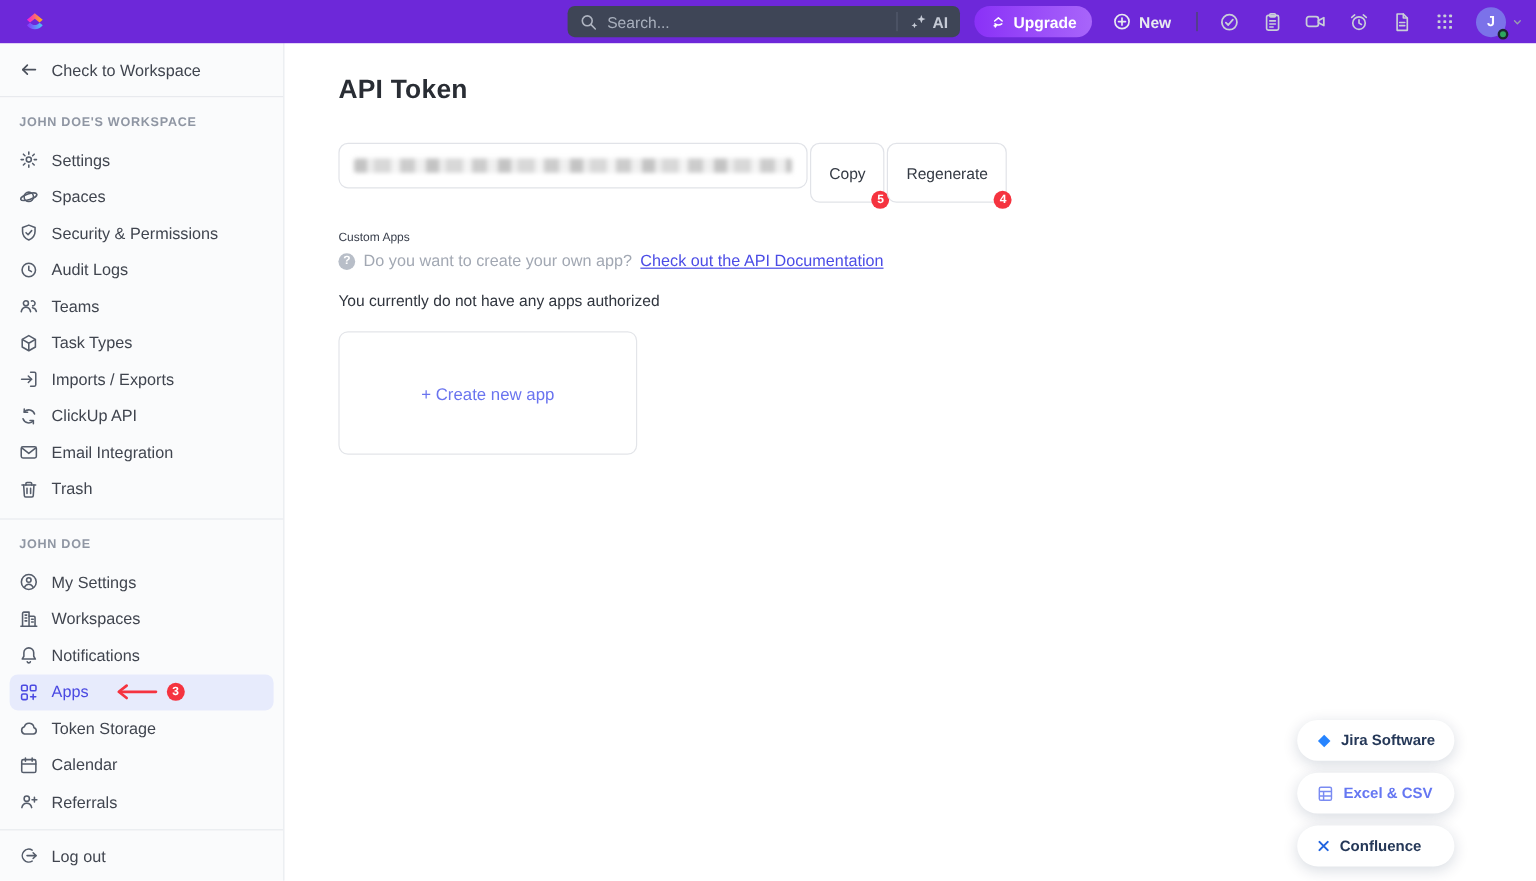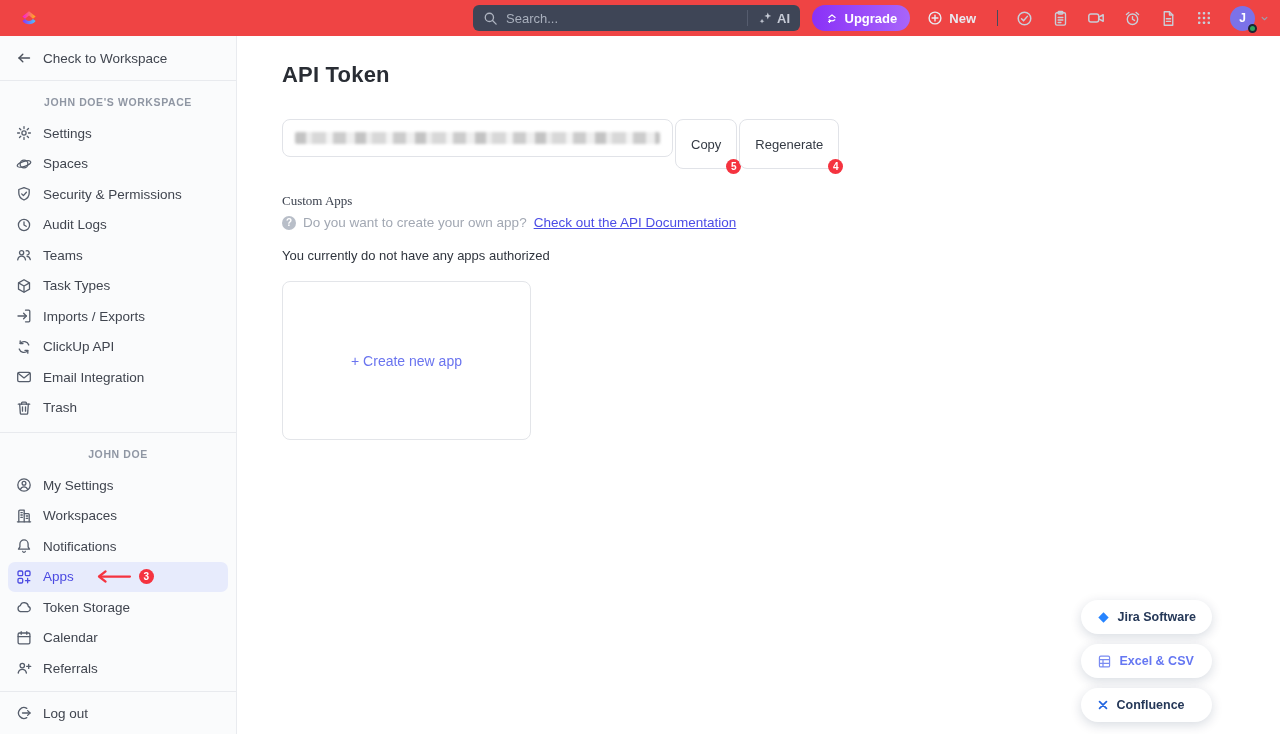--- a/index.html
+++ b/index.html
@@ -1,20 +1,20 @@
 <!DOCTYPE html>
 <html><head>
 <meta charset="utf-8">
 <style>
   * { margin:0; padding:0; box-sizing:border-box; }
   html,body { width:1280px; height:734px; overflow:hidden; }
   body { font-family:"Liberation Sans","DejaVu Sans",sans-serif; background:#fff; position:relative; }
 
   
-  .topbar { position:absolute; top:0; left:0; right:0; height:36px; background:#ef4444; display:flex; align-items:center; padding:0 10px; z-index:30; }
+  .topbar { position:absolute; top:0; left:0; right:0; height:36px; background:#6d28d9; display:flex; align-items:center; padding:0 10px; z-index:30; }
   .logo { width:26px; height:26px; display:flex; align-items:center; justify-content:center; margin-left:6px; cursor:pointer; }
   .searchbar { position:absolute; left:473px; top:5px; width:327px; height:26px; background:#3e4556; border-radius:6px; display:flex; align-items:center; padding:0 10px; cursor:text; }
   .searchbar .s-icon { color:#aeb4c0; display:flex; }
   .searchbar .s-ph { color:#a9b0bd; font-size:13px; margin-left:8px; flex:1; }
   .searchbar .s-div { width:1px; height:16px; background:#555c6e; margin:0 10px; }
   .searchbar .ai { display:flex; align-items:center; gap:5px; color:#c6cbd6; font-size:13px; font-weight:600; cursor:pointer; }
   .tb-right { margin-left:auto; display:flex; align-items:center; gap:8px; }
   .btn-upgrade { display:flex; align-items:center; gap:6px; height:26px; padding:0 13px; border:none; border-radius:14px; background:linear-gradient(90deg,#8a31f7,#a865fa); color:#fff; font-size:13px; font-weight:600; cursor:pointer; font-family:inherit;text-align:right; }
   .btn-new { display:flex; align-items:center; gap:6px; height:26px; padding:0 9px; border:none; background:transparent; color:#e8eaf0; font-size:13px; font-weight:600; cursor:pointer; font-family:inherit; }
   .tb-div { width:1px; height:16px; background:#454c5d; margin:0 4px; }
@@ -22,46 +22,46 @@
   .avatar-wrap { display:flex; align-items:center; gap:4px; margin-left:4px; cursor:pointer; }
   .avatar { position:relative; width:25px; height:25px; border-radius:50%; background:#7b72e9; color:#fff; font-size:12px; font-weight:700; display:flex; align-items:center; justify-content:center; }
   .avatar .status { position:absolute; right:-2px; bottom:-2px; width:9px; height:9px; border-radius:50%; background:#2ea55f; border:2px solid #1e2532; }
   .avatar-wrap .chev { color:#9aa0ad; display:flex; }
 
   
   .sidebar { position:absolute; top:36px; left:0; bottom:0; width:237px; background:#fafbfc; border-right:1px solid #e9ebef; display:flex; flex-direction:column; z-index:10; }
   .back-row { height:44px; display:flex; align-items:center; gap:11px; padding:0 16px; font-size:13.5px; color:#40454f; cursor:pointer; }
   .back-row .bi { color:#4b515c; display:flex; }
   .sb-div { height:1px; background:#e8eaee; }
-  .sec-label { padding:15px 16px 10px; font-size:10.5px; font-weight:700; letter-spacing:.6px; color:#8f96a3;text-align:center; }
+  .sec-label { padding:15px 16px 10px; font-size:10.5px; font-weight:700; letter-spacing:.6px; color:#8f96a3; }
   .nav-item { height:30.5px; display:flex; align-items:center; gap:11px; padding:0 16px; font-size:13.5px; color:#40454f; cursor:pointer; }
   .nav-item .ni { color:#555d6b; display:flex; flex:0 0 auto; }
   .nav-item.active { margin:0 8px; padding:0 8px; border-radius:7px; background:#e7ebfc; color:#4b4ae2; }
   .nav-item.active .ni { color:#4b4ae2; }
   .annot { display:flex; align-items:center; gap:6px; margin-left:10px; }
   .badge-red { min-width:15px; height:15px; border-radius:50%; background:#f5333f; color:#fff; font-size:10px; font-weight:700; display:flex; align-items:center; justify-content:center; padding:0 2px; }
   .sb-bottom { margin-top:auto; }
   .logout-row { height:42px; display:flex; align-items:center; gap:11px; padding:0 16px; font-size:13.5px; color:#40454f; cursor:pointer; }
   .logout-row .ni { color:#555d6b; display:flex; }
 
   
   .main { position:absolute; top:36px; left:237px; right:0; bottom:0; background:#fff; padding:26px 0 0 45px; }
   .page-title { font-size:22px; font-weight:700; color:#292d34; letter-spacing:.2px; }
   .token-row { display:flex; margin-top:31px; width:554px; gap:2px; }
   .token-box { flex:1; height:38px; border:1px solid #e1e3e8; border-radius:8px; background:#fff; display:flex; align-items:center; padding:0 12px; }
   .redacted { width:365px; max-width:100%; height:12px; border-radius:2px; filter:blur(1.6px);
     background:repeating-linear-gradient(90deg,#c3c3c3 0 11px,#ececec 11px 17px,#d8d8d8 17px 31px,#f4f4f4 31px 38px,#cccccc 38px 51px,#efefef 51px 60px); }
   .t-btn { position:relative; height:50px; border:1px solid #e1e3e8; border-radius:8px; background:#fff; font-size:13px; color:#343a44; padding:0 15px; cursor:pointer; font-family:inherit; }
   .t-btn .corner-badge { position:absolute; right:-5px; bottom:-6px; }
-  .custom-apps { margin-top:24px; font-size:13px; color:#3b414e;font-family:Liberation Serif, serif; }
+  .custom-apps { margin-top:24px; font-size:10px; color:#3b414e; }
   .helper-row { margin-top:6px; display:flex; align-items:center; gap:7px; font-size:13.5px; color:#a2a8b3; }
   .q-icon { width:14px; height:14px; border-radius:50%; background:#b8bec8; color:#fff; font-size:10px; font-weight:700; display:flex; align-items:center; justify-content:center; flex:0 0 auto; }
   .doc-link { color:#4b4ce6; text-decoration:underline; cursor:pointer; }
   .no-apps { margin-top:18px; font-size:13px; color:#30353e; }
-  .create-box { margin-top:18px; width:249px; height:159px; border:1px solid #e3e5e9; border-radius:8px; background:#fff; display:flex; align-items:center; justify-content:center; cursor:pointer; }
+  .create-box { margin-top:18px; width:249px; height:103px; border:1px solid #e3e5e9; border-radius:8px; background:#fff; display:flex; align-items:center; justify-content:center; cursor:pointer; }
   .create-box span { font-size:14px; color:#6a74ef; }
 
   
   .pills { position:absolute; right:68px; bottom:12px; display:flex; gap:10px; z-index:20;flex-direction:column; }
   .pill { height:34px; display:flex; align-items:center; gap:7px; padding:0 16px; background:#fff; border-radius:18px; box-shadow:0 3px 12px rgba(9,30,66,.16); font-size:12.5px; font-weight:700; color:#253858; cursor:pointer; border:none; font-family:inherit; }
   .pill.excel { color:#6577f2; }
   .pill .p-icon { display:flex; }
 
   svg { display:block; }
   .defs { position:absolute; width:0; height:0; }

